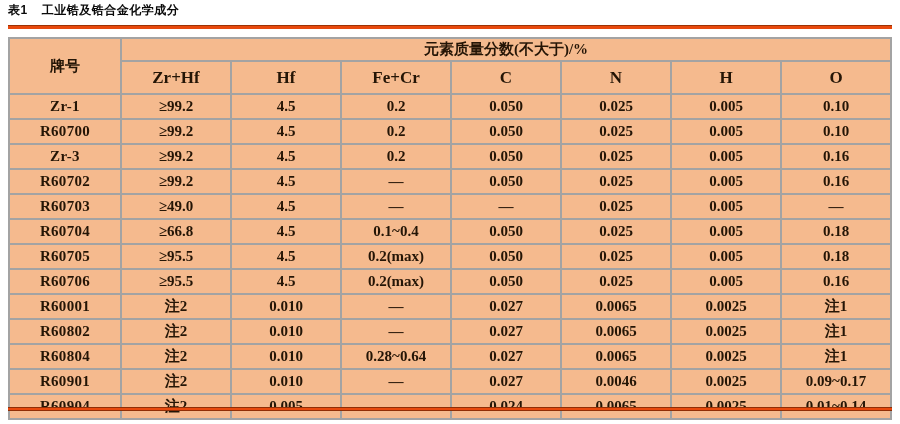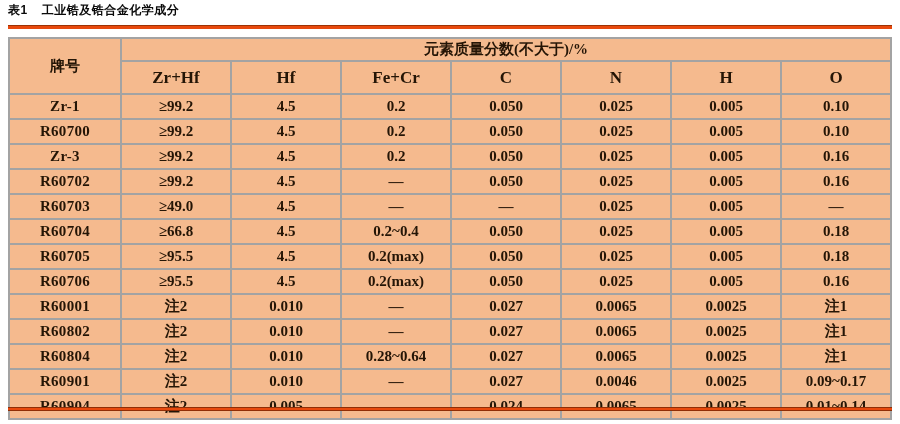--- a/index.html
+++ b/index.html
@@ -129,21 +129,21 @@
           <td class="value">—</td>
           <td class="value">—</td>
           <td class="value">0.025</td>
           <td class="value">0.005</td>
           <td class="value">—</td>
         </tr>
         <tr>
           <td class="grade">R60704</td>
           <td class="value">≥66.8</td>
           <td class="value">4.5</td>
-          <td class="value">0.2~0.4</td>
+          <td class="value">0.1~0.4</td>
           <td class="value">0.050</td>
           <td class="value">0.025</td>
           <td class="value">0.005</td>
           <td class="value">0.18</td>
         </tr>
         <tr>
           <td class="grade">R60705</td>
           <td class="value">≥95.5</td>
           <td class="value">4.5</td>
           <td class="value">0.2(max)</td>

